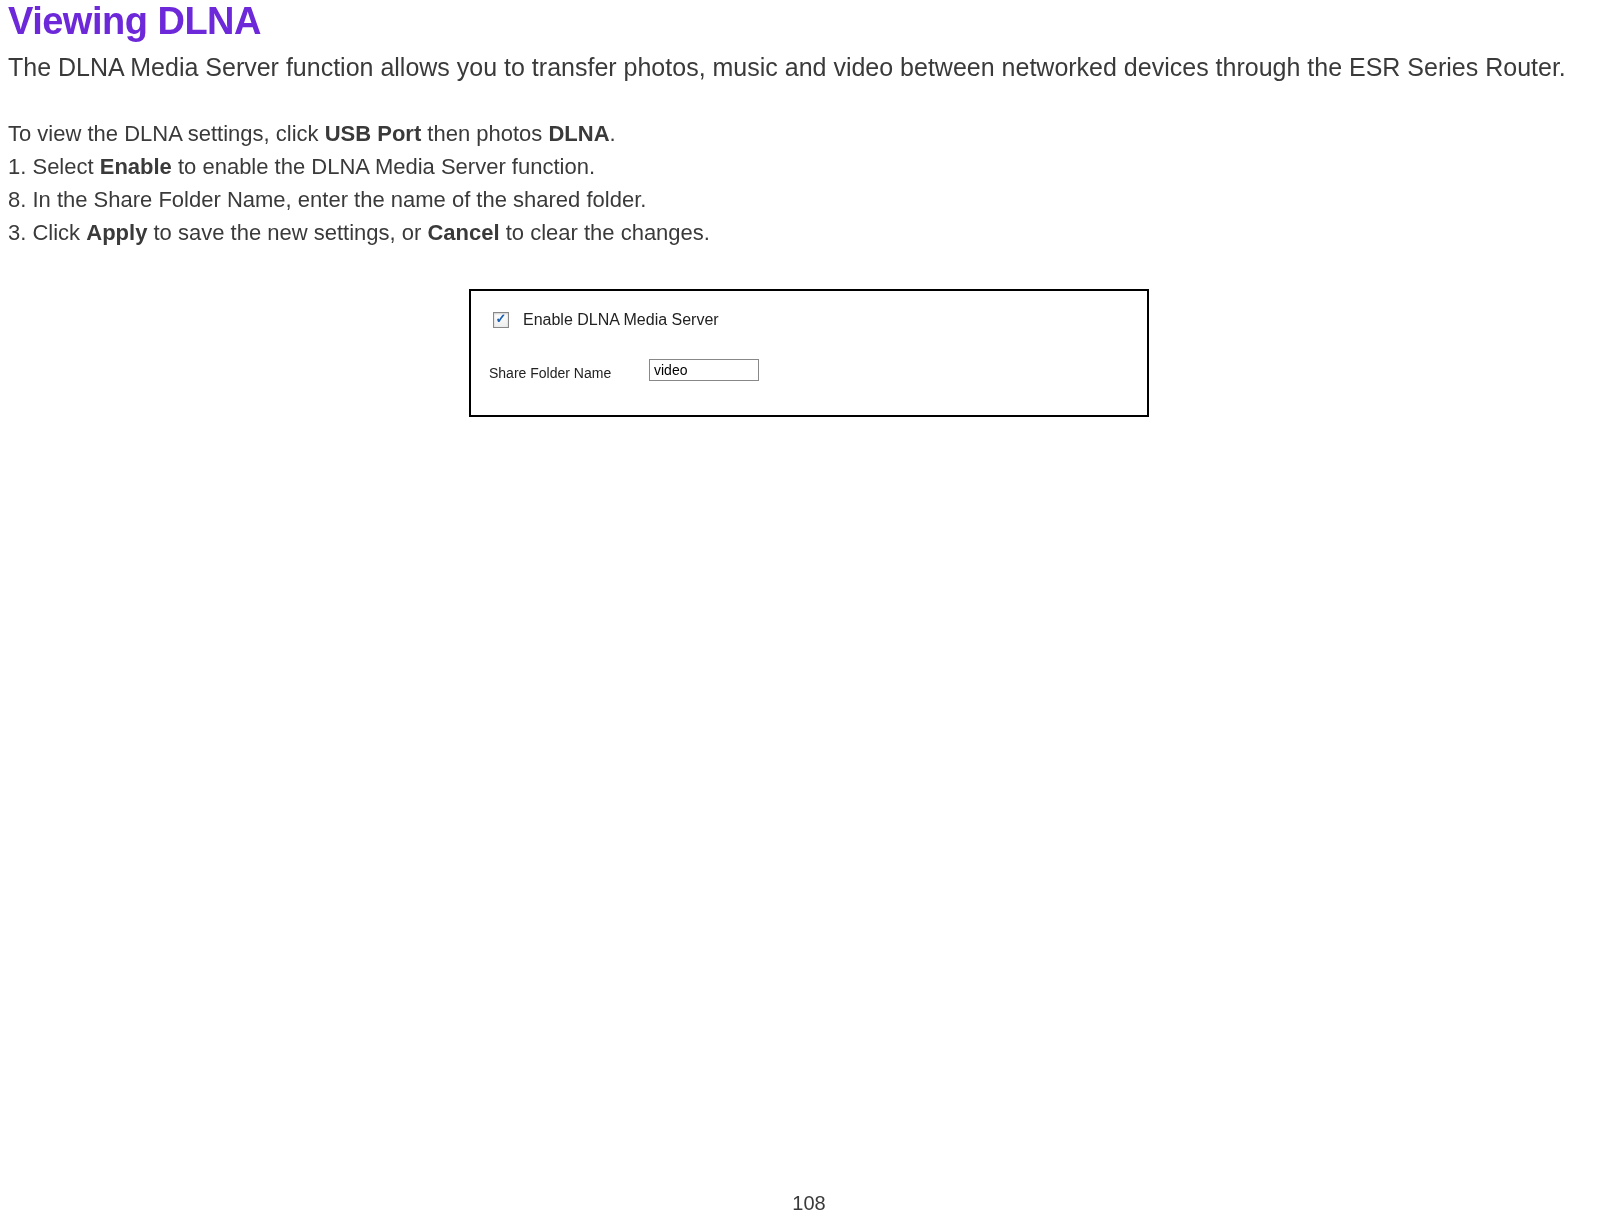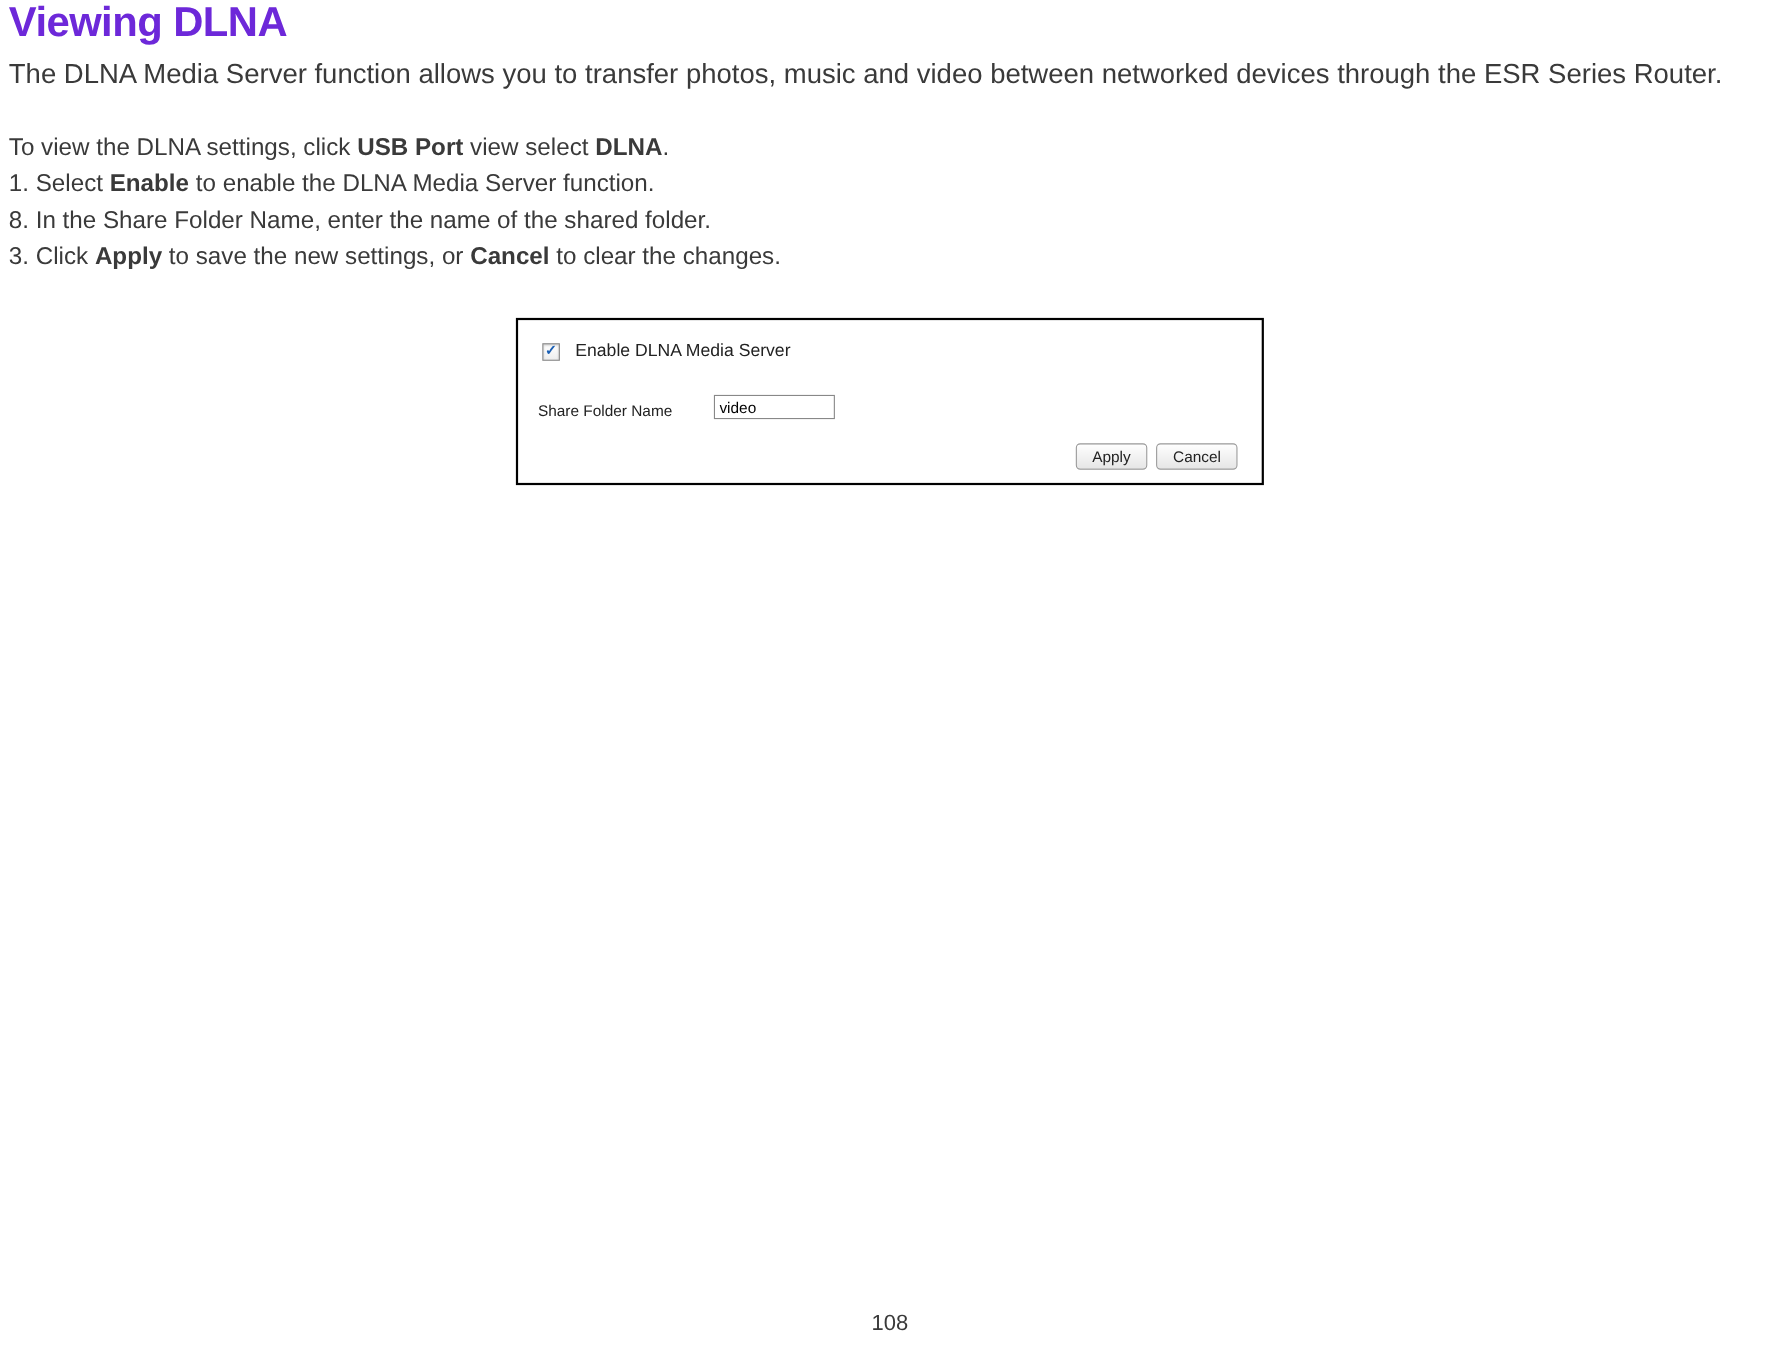--- a/index.html
+++ b/index.html
@@ -118,21 +118,21 @@
     }
   </style>
 </head>
 <body>
 
 <h1 class="page-title">Viewing DLNA</h1>
 
 <p class="intro-text">The DLNA Media Server function allows you to transfer photos, music and video between networked devices through the ESR Series Router.</p>
 
 <p class="instruction-line">
-  <span>To view the DLNA settings, click </span><span class="bold">USB Port</span><span> view select </span><span class="bold">DLNA</span><span>.</span>
+  <span>To view the DLNA settings, click </span><span class="bold">USB Port</span><span> then photos </span><span class="bold">DLNA</span><span>.</span>
 </p>
 
 <p class="instruction-line">
   <span>1. Select </span><span class="bold">Enable</span><span> to enable the DLNA Media Server function.</span>
 </p>
 
 <p class="instruction-line">8. In the Share Folder Name, enter the name of the shared folder.</p>
 
 <p class="instruction-line">
   <span>3. Click </span><span class="bold">Apply</span><span> to save the new settings, or </span><span class="bold">Cancel</span><span> to clear the changes.</span>
@@ -142,19 +142,15 @@
   <div class="panel-row-checkbox">
     <span class="checkbox-wrap">
       <span class="checkmark">✓</span>
     </span>
     <span class="checkbox-label">Enable DLNA Media Server</span>
   </div>
   <div class="panel-row-input">
     <span class="input-label">Share Folder Name</span>
     <input type="text" class="text-input" value="video" style="">
   </div>
-  <div class="panel-buttons">
-    <button>Apply</button>
-    <button>Cancel</button>
-  </div>
 </div>
 
 <div class="page-number">108</div>
 
 </body></html>

